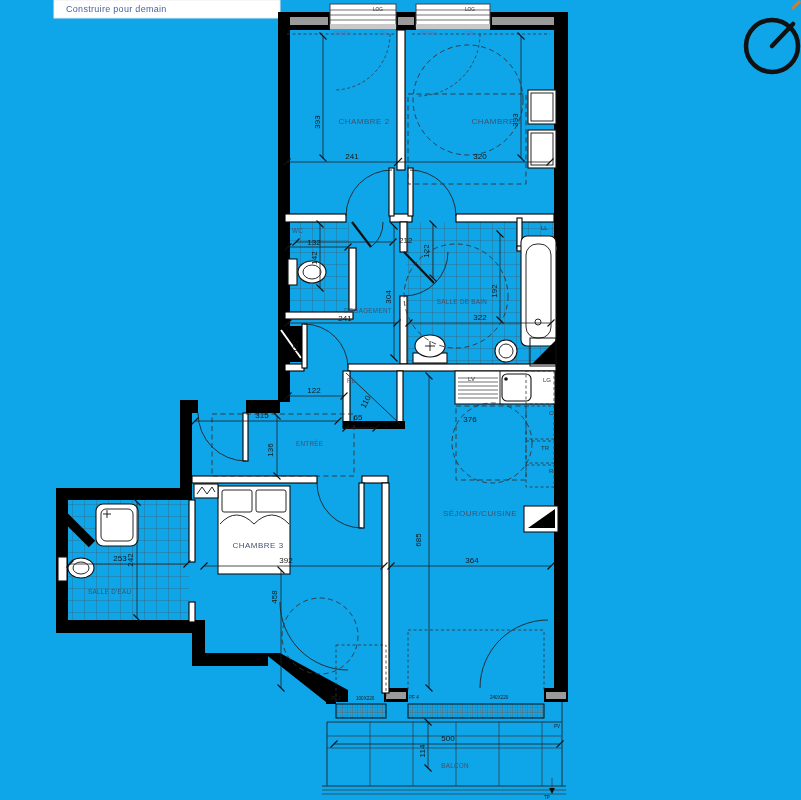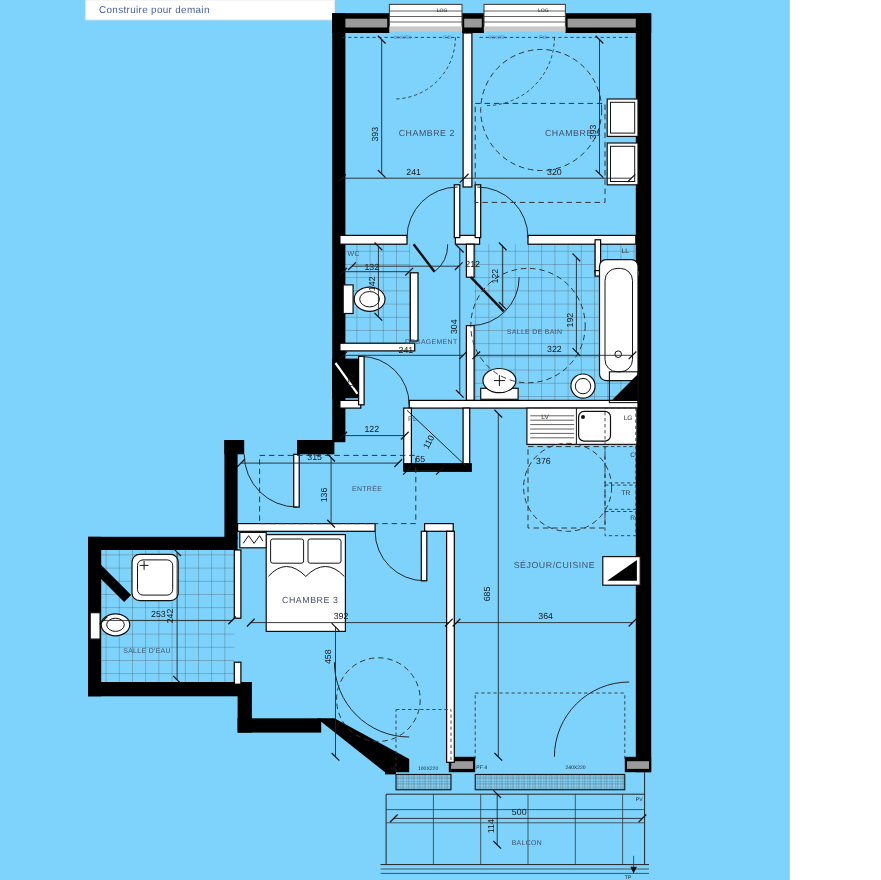--- a/index.html
+++ b/index.html
@@ -1,17 +1,17 @@
 <!DOCTYPE html>
 <html><head>
 <meta charset="utf-8">
 <style>
   html,body{margin:0;padding:0;background:#fff;}
-  #stage{position:relative;width:694px;height:800px;background:#7dd3fc;overflow:hidden;
-         font-family:"Liberation Sans",sans-serif;padding-left:24px;}
+  #stage{position:relative;width:801px;height:800px;background:#0ea5e9;overflow:hidden;
+         font-family:"Liberation Sans",sans-serif;}
   svg text{font-family:"Liberation Sans",sans-serif;}
   .t-room{font-size:8px;fill:#44506b;letter-spacing:.5px;}
   .t-room-sm{font-size:6.3px;fill:#44506b;letter-spacing:.3px;}
   .t-dim{font-size:8px;fill:#181818;}
   .t-tiny{font-size:4.6px;fill:#222;}
   .t-note{font-size:4.6px;fill:#5577bb;}
   .t-app{font-size:6px;fill:#333;}
   .t-logo{font-size:9px;fill:#4a5fa0;letter-spacing:.3px;}
   .wall{fill:#000;stroke:none;}
   .gwall{fill:#9a9a9a;}

